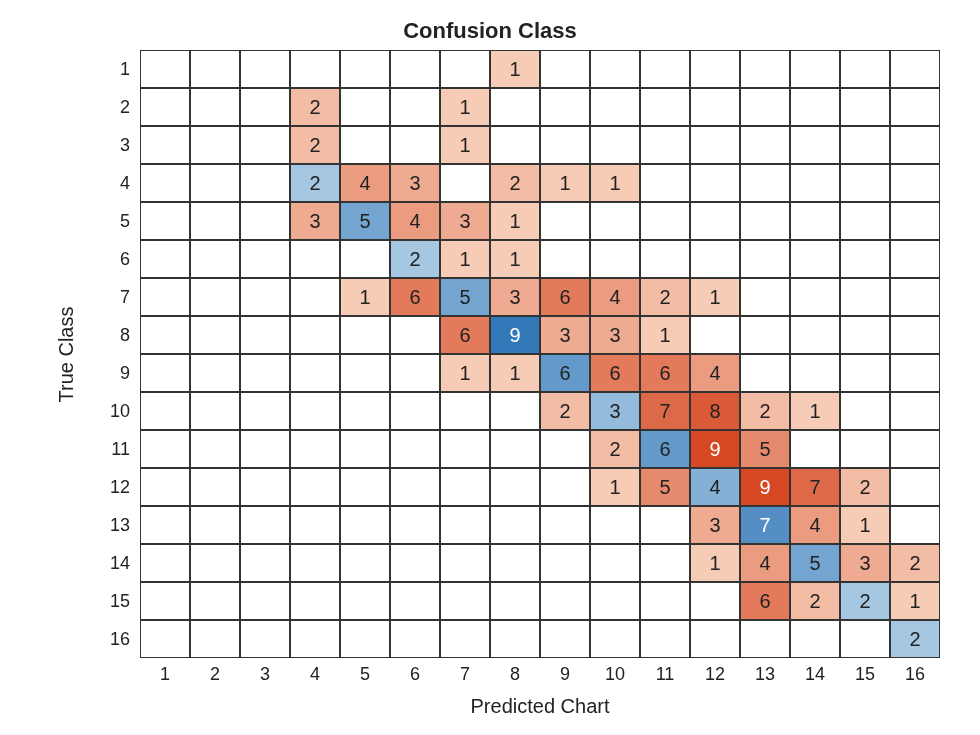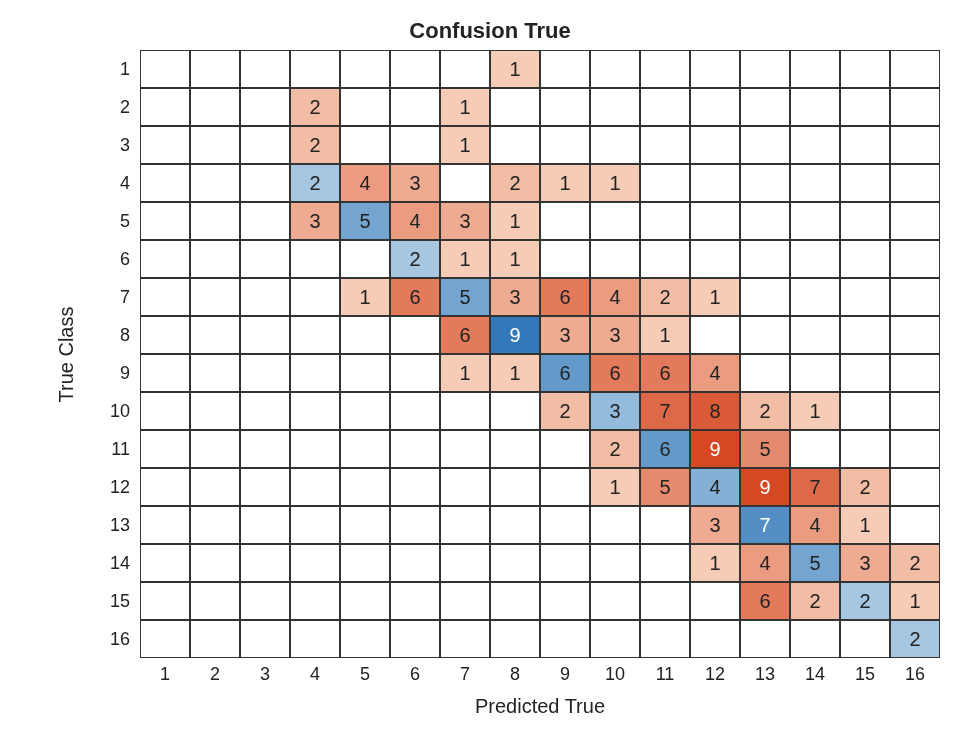--- a/index.html
+++ b/index.html
@@ -86,25 +86,25 @@
     line-height: 38px;
     text-align: right;
     font-size: 18px;
     color: #222;
   }
 </style>
 </head>
 <body>
 
 <div class="chart-container">
-  <div class="title">Confusion True</div>
+  <div class="title">Confusion Class</div>
   <div class="ylabel">
       <span>True Class</span>
     </div>
-  <div class="xlabel">Predicted True</div>
+  <div class="xlabel">Predicted Chart</div>
   <div class="plot-area" id="plot">
       <div class="grid-cell" style="left: 0px; top: 0px; width: 50px; height: 38px;"></div>
       <div class="grid-cell" style="left: 50px; top: 0px; width: 50px; height: 38px;"></div>
       <div class="grid-cell" style="left: 100px; top: 0px; width: 50px; height: 38px;"></div>
       <div class="grid-cell" style="left: 150px; top: 0px; width: 50px; height: 38px;"></div>
       <div class="grid-cell" style="left: 200px; top: 0px; width: 50px; height: 38px;"></div>
       <div class="grid-cell" style="left: 250px; top: 0px; width: 50px; height: 38px;"></div>
       <div class="grid-cell" style="left: 300px; top: 0px; width: 50px; height: 38px;"></div>
       <div class="grid-cell" style="left: 350px; top: 0px; width: 50px; height: 38px; background: rgb(246, 204, 183); color: rgb(34, 34, 34);">1</div>
       <div class="grid-cell" style="left: 400px; top: 0px; width: 50px; height: 38px;"></div>

